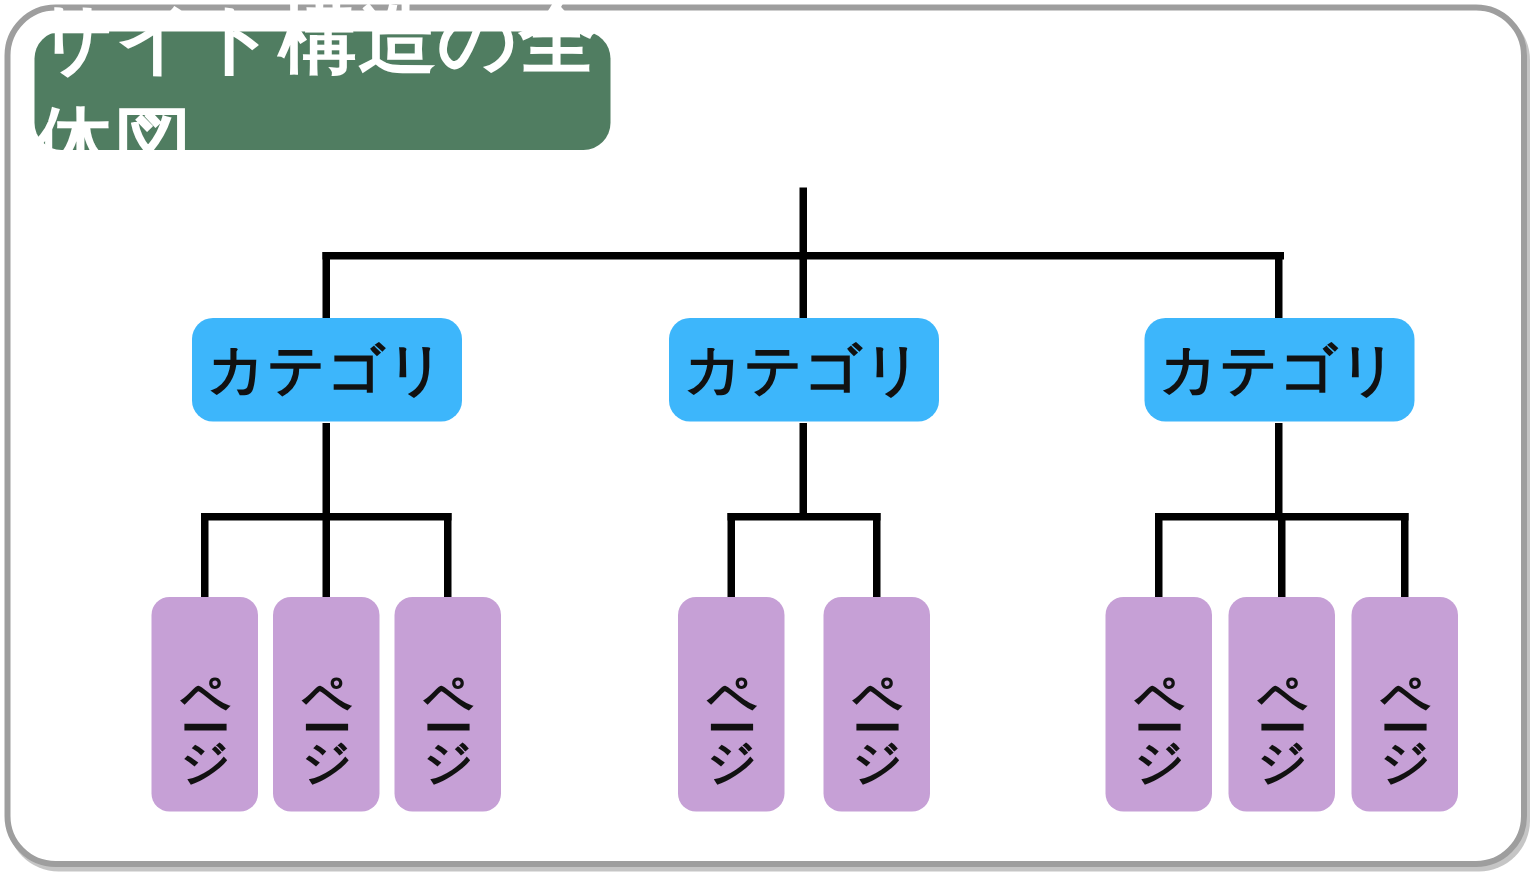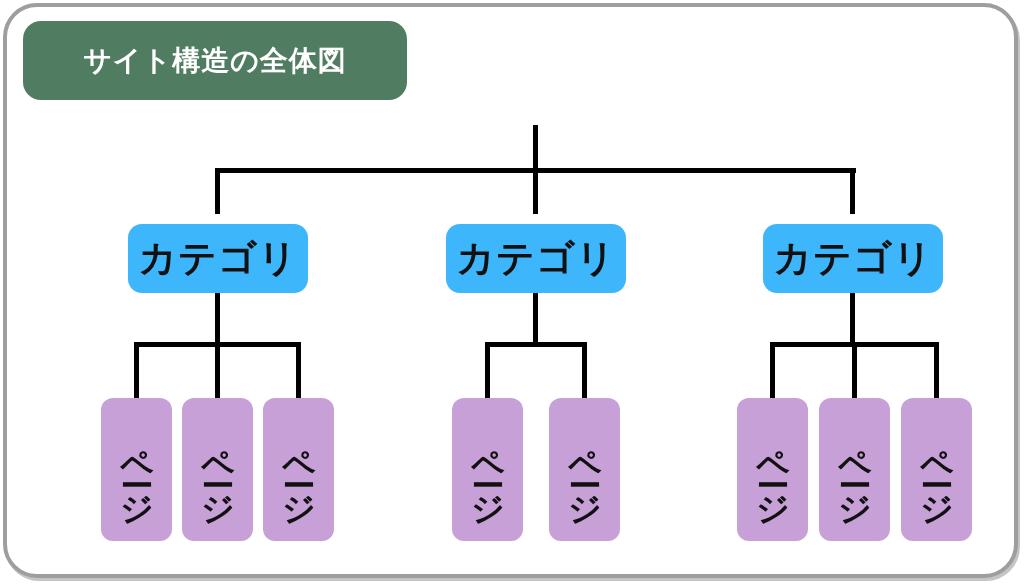--- a/index.html
+++ b/index.html
@@ -35,36 +35,36 @@
     box-sizing: border-box;
   }
   .title-badge {
     left: 23px;
     top: 21px;
     width: 384px;
     height: 79px;
     background: var(--title-bg, #507d61);
     color: #ffffff;
     border-radius: 18px;
-    font-size: 28px;
+    font-size: 52px;
     letter-spacing: 1px;
   }
   .root-node {
     left: 463px;
     top: 58px;
     width: 145px;
     height: 67px;
     background: var(--root-bg, #1a49a5);
     color: #ffffff;
     border-radius: 12px;
     font-size: 36px;
     letter-spacing: 2px;
   }
   .category-node {
-    top: 224px;
+    top: 212px;
     width: 180px;
     height: 69px;
     background: var(--category-bg, #3db6fb);
     color: #111111;
     border-radius: 14px;
     font-size: 38px;
     letter-spacing: 1px;
   }
   .page-node {
     top: 398px;

